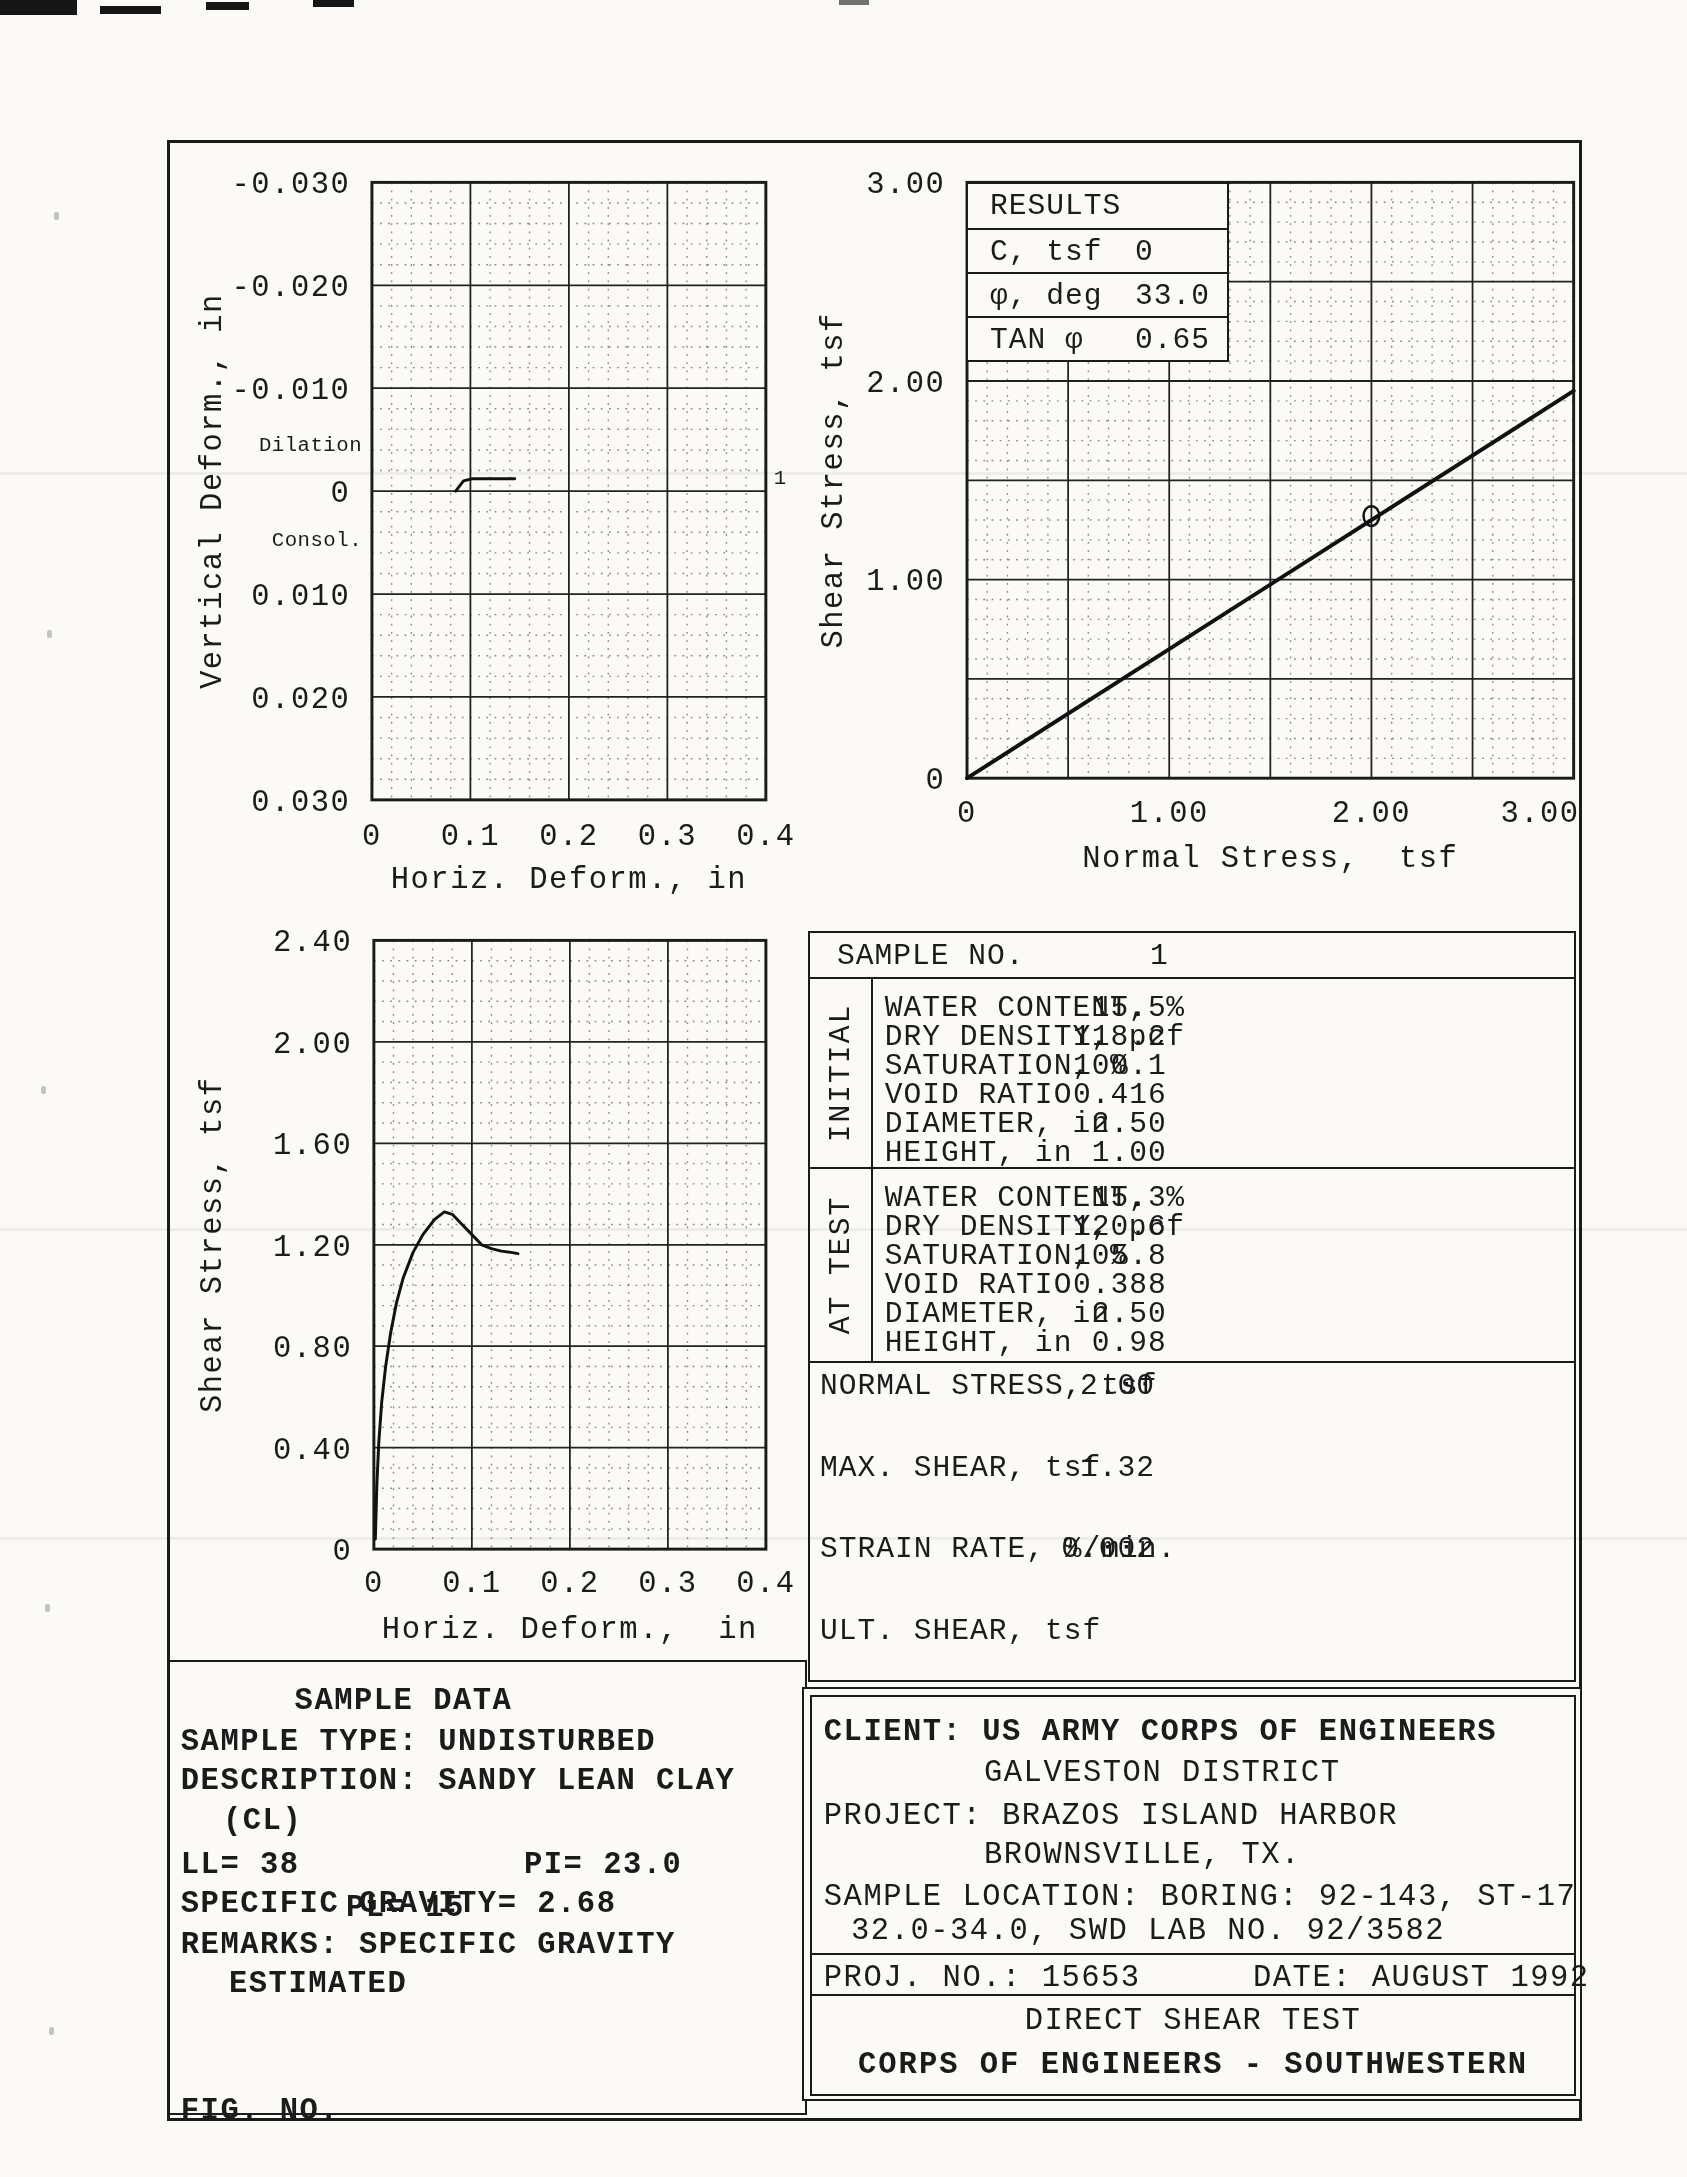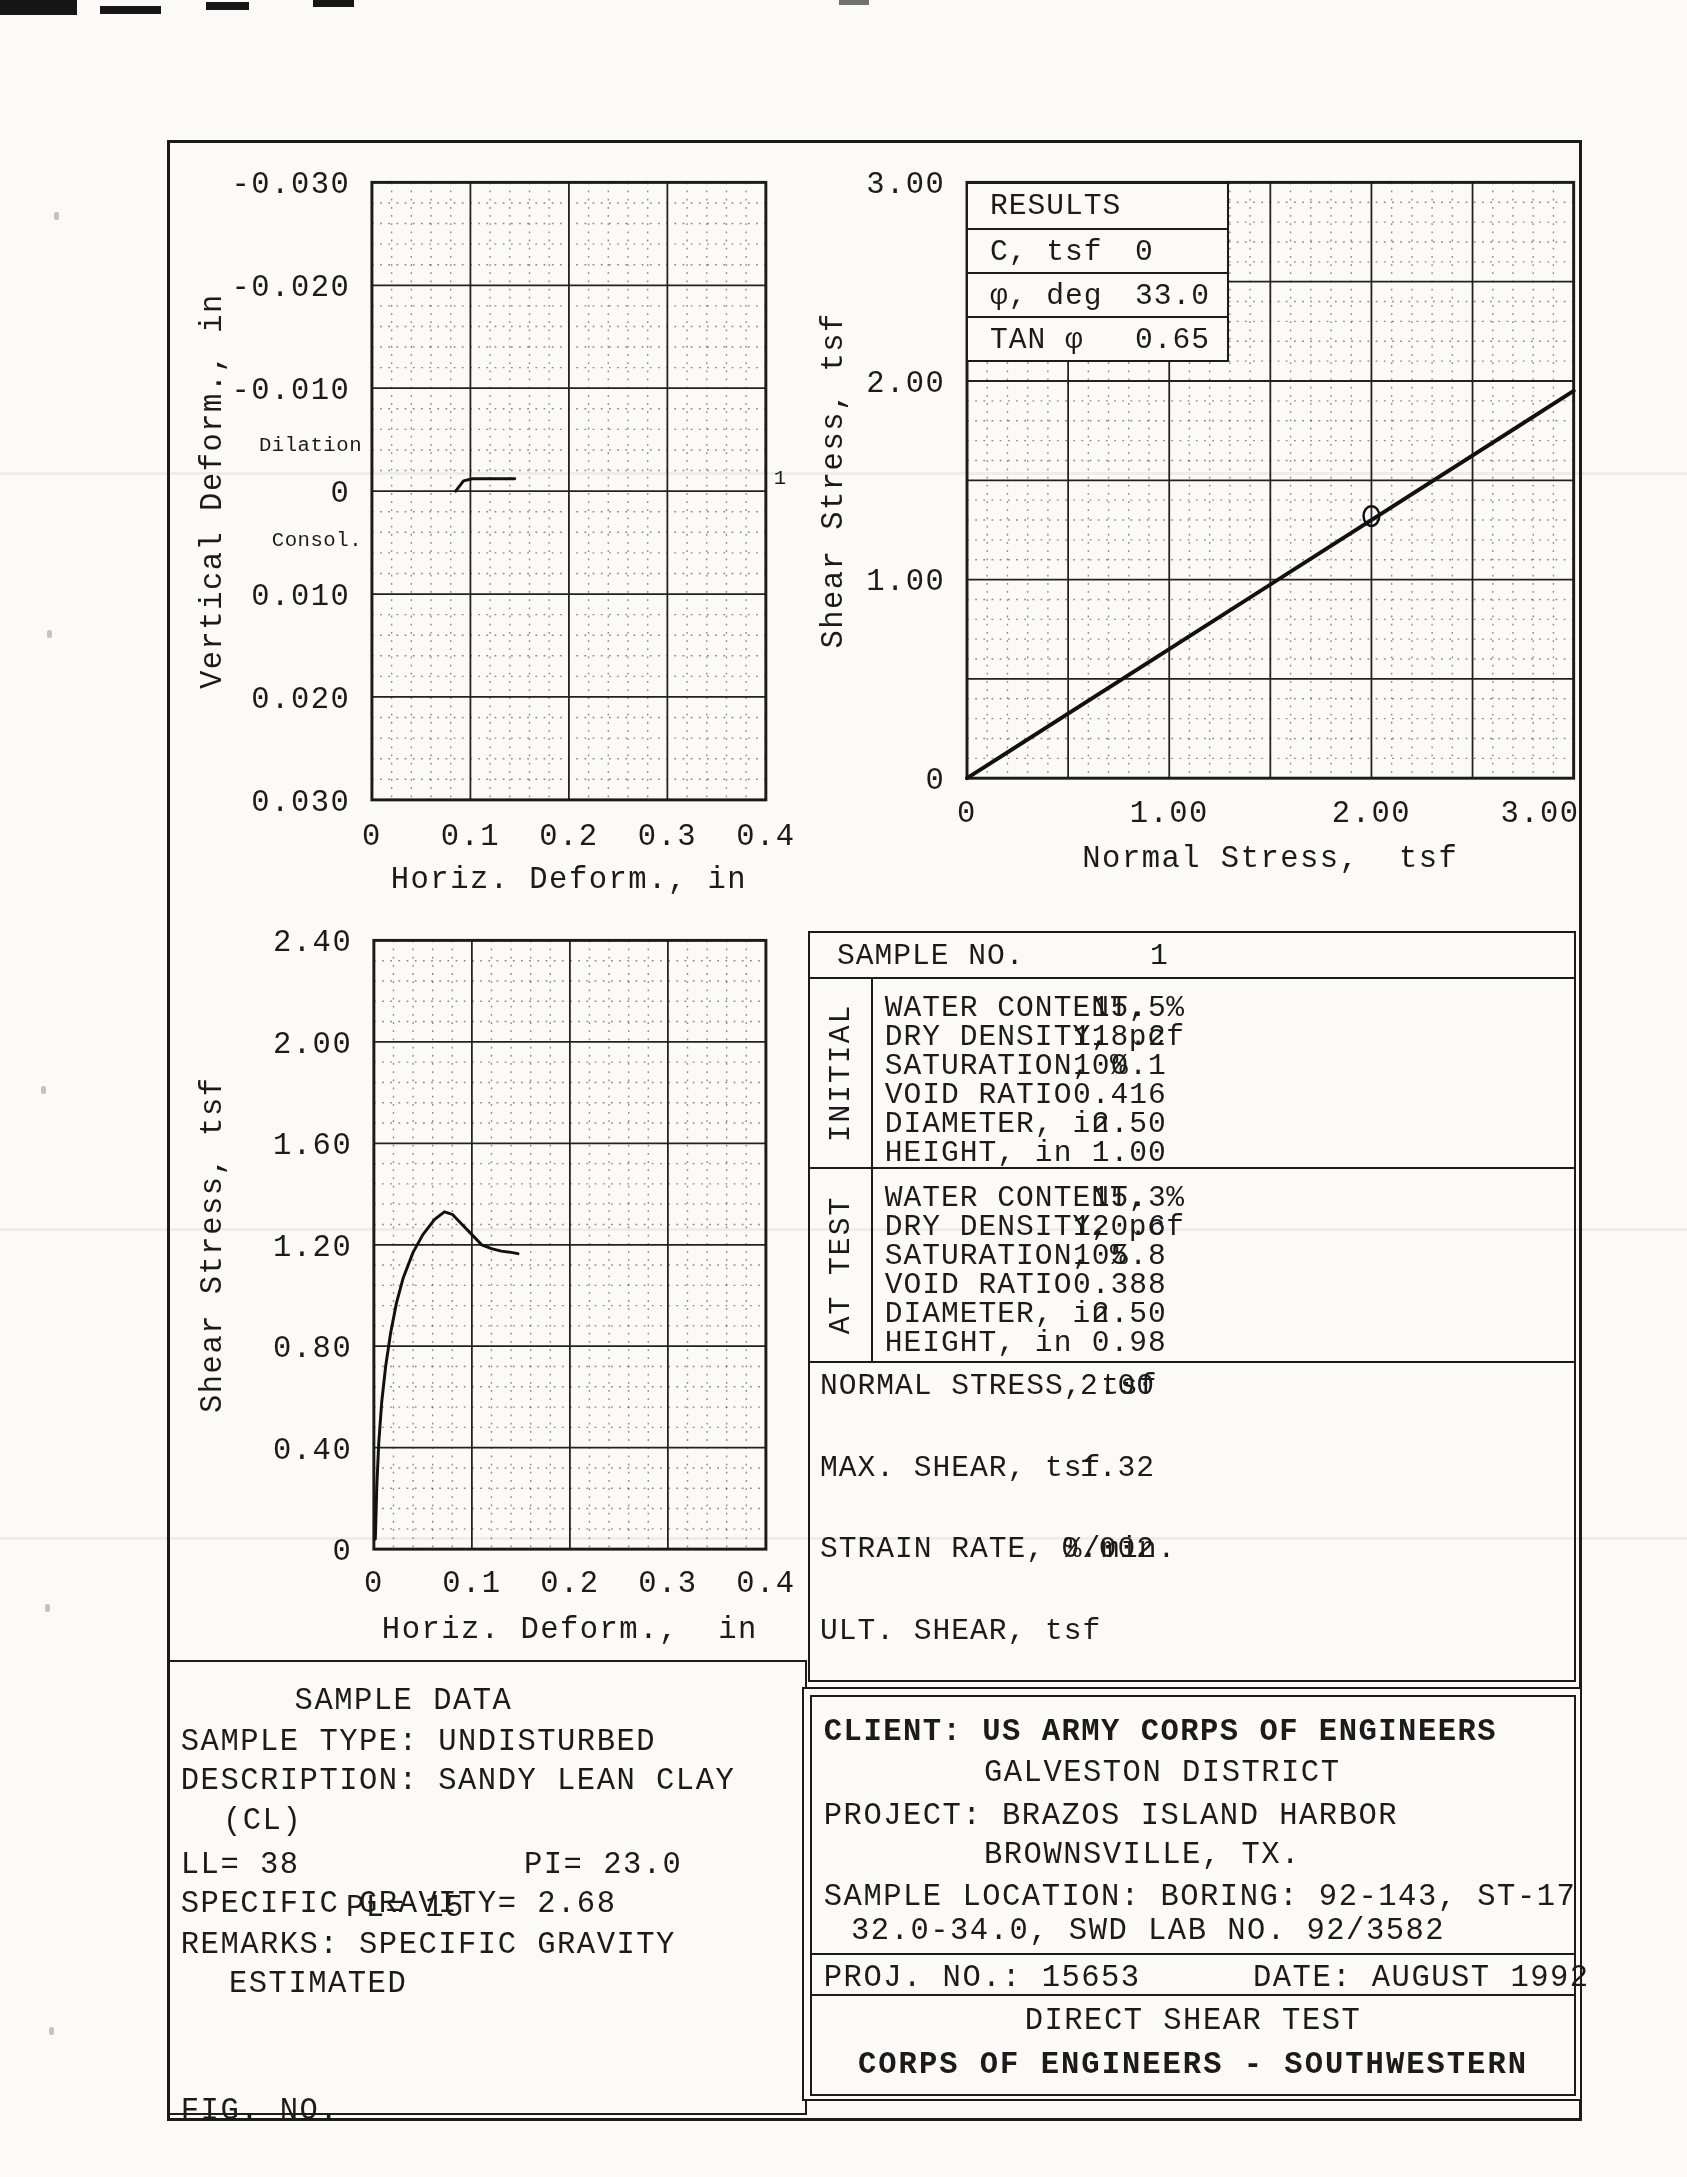--- a/index.html
+++ b/index.html
@@ -38,21 +38,21 @@
   .grouplabel{position:absolute;left:50%;top:50%;transform:translate(-50%,-50%) rotate(-90deg);
               white-space:nowrap;font-size:29.6px;letter-spacing:2px;}
   .trows{position:absolute;left:61px;right:0;top:0;padding:14.8px 0 0 13.8px;}
   .trow{position:relative;height:29px;line-height:29px;white-space:nowrap;}
   .trow .tval{position:absolute;left:97px;width:185px;text-align:right;top:0;}
   #summary-block{position:relative;height:317px;}
   .srow{position:absolute;left:0;right:0;height:31.5px;line-height:31.5px;padding-left:9.9px;white-space:nowrap;}
   .srow .tval{position:absolute;left:118px;width:227px;text-align:right;top:0;}
   
   #sample-data-box{position:absolute;left:167px;top:1660px;width:640px;height:455px;
-                   border:2.5px solid #1b1b1b;box-sizing:border-box;font-size:30.5px;letter-spacing:1.5px;}
+                   border:2.5px solid #1b1b1b;box-sizing:border-box;font-size:30.5px;letter-spacing:1.5px;font-weight:bold;}
   #sample-data-box .line{position:absolute;white-space:nowrap;}
   
   #client-outer{position:absolute;left:802px;top:1687px;width:780px;height:414px;
                 border:2px solid #1b1b1b;box-sizing:border-box;background:#fbfaf7;}
   #client-box{position:absolute;left:810px;top:1695px;width:766px;height:401px;
               border:2.5px solid #1b1b1b;box-sizing:border-box;background:#fbfaf7;
               font-size:30.5px;letter-spacing:1.5px;}
   #client-box .line{position:absolute;white-space:nowrap;}
   #client-box .divider{position:absolute;left:0;right:0;height:0;border-top:2.5px solid #1b1b1b;}
   .centerline{left:0;right:0;text-align:center;}

